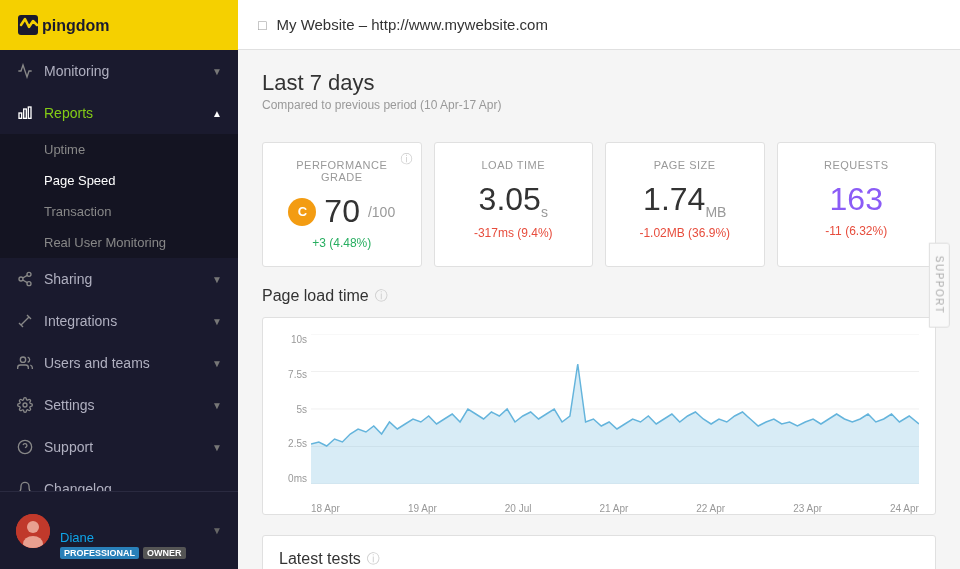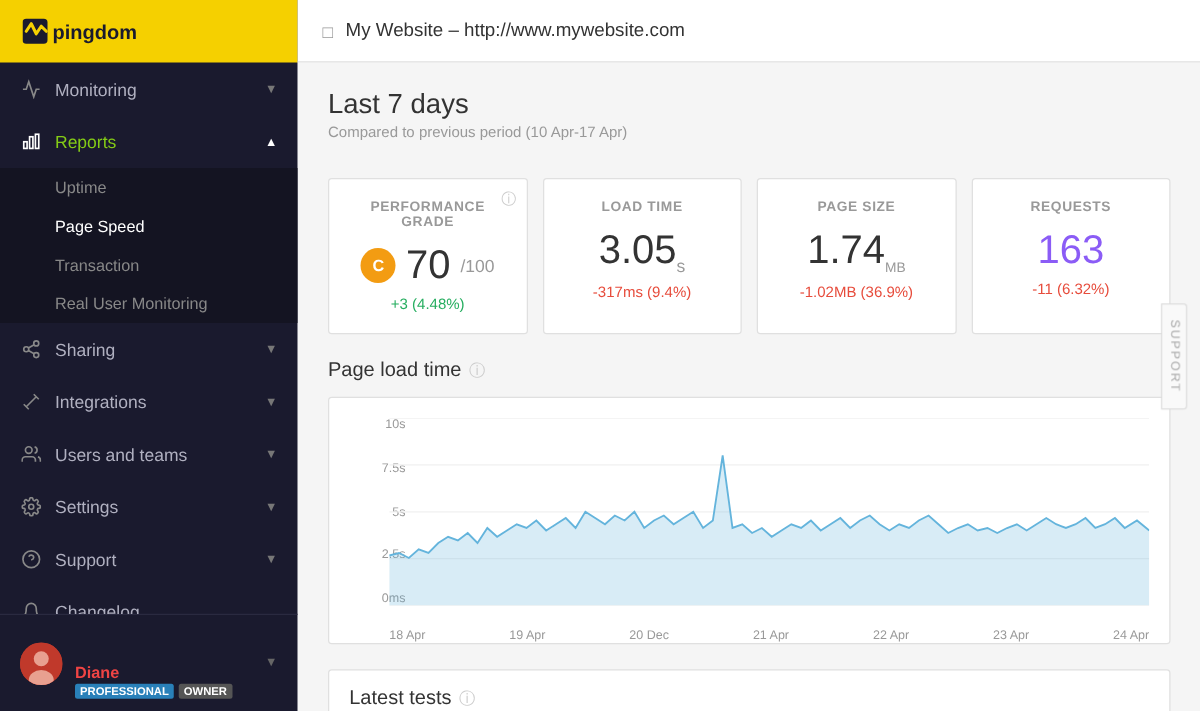--- a/index.html
+++ b/index.html
@@ -14,63 +14,63 @@
     .nav-item.active { color: #fff; }
     .nav-item-left { display: flex; align-items: center; gap: 10px; }
     .nav-icon { width: 18px; height: 18px; display: flex; align-items: center; justify-content: center; flex-shrink: 0; }
     .chevron { font-size: 10px; color: #777; }
     .sub-nav { background: #141422; }
     .sub-nav-item { padding: 8px 16px 8px 44px; font-size: 13px; color: #888; cursor: pointer; }
     .sub-nav-item.active { color: #fff; font-weight: 500; }
     .sidebar-user { border-top: 1px solid #2a2a40; padding: 10px 16px; display: flex; align-items: center; gap: 10px; }
     .avatar { width: 34px; height: 34px; border-radius: 50%; background: #c0392b; overflow: hidden; flex-shrink: 0; }
     .user-info { flex: 1; }
-    .user-name { color: #ef4444; font-size: 13px; font-weight: 700; margin-top: 28px; }
+    .user-name { color: #0ea5e9; font-size: 13px; font-weight: 400; margin-top: 28px; }
     .user-badges { display: flex; gap: 4px; margin-top: 2px; }
     .badge { font-size: 9px; padding: 1px 4px; border-radius: 2px; font-weight: 700; text-transform: uppercase; }
     .badge-pro { background: #2980b9; color: #fff; }
     .badge-owner { background: #555; color: #fff; }
     .user-chevron { color: #666; font-size: 10px; }
 
     
     .main { flex: 1; display: flex; flex-direction: column; overflow: hidden; }
     .topbar { background: #fff; border-bottom: 1px solid #e0e0e0; padding: 0 20px; height: 50px; display: flex; align-items: center; gap: 10px; }
     .expand-icon { color: #999; font-size: 14px; cursor: pointer; }
     .site-title { font-size: 15px; color: #333; font-weight: 400; }
 
     .content { flex: 1; overflow-y: auto; padding: 20px 24px; background: #f5f5f5; }
     .period-header { margin-bottom: 16px; }
     .period-title { font-size: 22px; color: #333; font-weight: 300; }
     .period-subtitle { font-size: 12px; color: #999; margin-top: 2px; }
 
     
     .stat-cards { display: grid; grid-template-columns: repeat(4, 1fr); gap: 12px; margin-bottom: 20px; }
     .stat-card { background: #fff; border: 1px solid #e0e0e0; border-radius: 3px; padding: 16px; text-align: center; position: relative; }
-    .stat-card-header { font-size: 11px; color: #999; text-transform: uppercase; letter-spacing: 0.5px; margin-bottom: 10px; font-weight: bold; }
+    .stat-card-header { font-size: 11px; color: #999; text-transform: uppercase; letter-spacing: 0.5px; margin-bottom: 10px; }
     .stat-change { font-size: 12px; margin-top: 6px; }
     .stat-change.positive { color: #27ae60; }
     .stat-change.negative { color: #e74c3c; }
     .perf-grade { display: flex; align-items: center; justify-content: center; gap: 8px; margin-bottom: 4px; }
     .grade-circle { width: 28px; height: 28px; border-radius: 50%; background: #f39c12; color: #fff; font-size: 13px; font-weight: 700; display: flex; align-items: center; justify-content: center; }
     .grade-value { font-size: 32px; font-weight: 300; color: #333; }
     .grade-max { font-size: 14px; color: #999; }
     .card-info { position: absolute; top: 8px; right: 8px; color: #ccc; font-size: 12px; }
 
     
     .test-interval { font-size: 12px; color: #999; margin-bottom: 16px; text-align: right; display: flex; align-items: center; justify-content: flex-end; gap: 8px; }
     .test-interval strong { color: #555; }
     .edit-check-btn { background: #fff; border: 1px solid #ccc; color: #555; font-size: 12px; padding: 4px 10px; border-radius: 3px; cursor: pointer; }
     .interval-row { display: flex; justify-content: flex-end; align-items: center; gap: 8px; margin-bottom: 12px; }
 
     
     .section-title { font-size: 16px; color: #333; font-weight: 400; margin-bottom: 12px; display: flex; align-items: center; gap: 6px; }
     .section-title .info-icon { color: #ccc; font-size: 13px; }
     .chart-container { background: #fff; border: 1px solid #e0e0e0; border-radius: 3px; padding: 16px 16px 0 16px; margin-bottom: 20px; }
     .chart-area { position: relative; height: 180px; }
-    .chart-labels-y { position: absolute; left: 17px; top: 0; bottom: 30px; display: flex; flex-direction: column; justify-content: space-between; font-size: 10px; color: #999; width: 28px; text-align: right; }
+    .chart-labels-y { position: absolute; left: 0; top: 0; bottom: 30px; display: flex; flex-direction: column; justify-content: space-between; font-size: 10px; color: #999; width: 28px; text-align: right; }
     .chart-svg-wrap { position: absolute; left: 32px; right: 0; top: 0; bottom: 30px; }
     .chart-x-labels { position: absolute; left: 32px; right: 0; bottom: 0; height: 28px; display: flex; justify-content: space-between; font-size: 10px; color: #999; align-items: flex-end; }
 
     
     .latest-section { background: #fff; border: 1px solid #e0e0e0; border-radius: 3px; }
     .latest-header { padding: 14px 16px; font-size: 16px; color: #333; font-weight: 400; display: flex; align-items: center; gap: 6px; border-bottom: 1px solid #e0e0e0; }
   </style>
 </head>
 <body>
 
@@ -254,21 +254,21 @@
         <div class="stat-card-header">Load time</div>
         <div style="font-size:32px;font-weight:300;color:#333;">
           <span>3.05</span><sub style="font-size:14px;color:#999;">s</sub>
         </div>
         <div class="stat-change negative">-317ms (9.4%)</div>
       </div>
 
       <div class="stat-card">
         <div class="stat-card-header">Page size</div>
         <div style="font-size:32px;font-weight:300;color:#333;">
-          <span>1.74</span><sub style="font-size:11px;color:#999;">MB</sub>
+          <span>1.74</span><sub style="font-size:14px;color:#999;">MB</sub>
         </div>
         <div class="stat-change negative">-1.02MB (36.9%)</div>
       </div>
 
       <div class="stat-card">
         <div class="stat-card-header">Requests</div>
         <div style="font-size:32px;font-weight:400;color:#8b5cf6;">163</div>
         <div class="stat-change negative">-11 (6.32%)</div>
       </div>
     </div>
@@ -296,21 +296,21 @@
             <line x1="0" y1="150" x2="620" y2="150" stroke="#f0f0f0" stroke-width="1"></line>
 
             <path d="M0,110 L8,108 L16,112 L24,105 L32,108 L40,100 L48,95 L56,98 L64,92 L72,100 L80,88 L88,95 L96,90 L104,85 L112,88 L120,82 L128,90 L136,85 L144,80 L152,88 L160,75 L168,80 L176,85 L184,78 L192,82 L200,75 L208,88 L216,82 L224,78 L232,85 L240,80 L248,75 L256,88 L264,82 L272,30 L280,88 L288,85 L296,92 L304,88 L312,95 L320,90 L328,85 L336,88 L344,82 L352,90 L360,85 L368,80 L376,88 L384,82 L392,78 L400,85 L408,90 L416,85 L424,88 L432,82 L440,78 L448,85 L456,92 L464,88 L472,85 L480,90 L488,88 L496,92 L504,88 L512,85 L520,90 L528,85 L536,80 L544,85 L552,88 L560,85 L568,80 L576,88 L584,85 L592,80 L600,88 L610,82 L620,90 L620,150 L0,150 Z" fill="rgba(100,180,220,0.25)"></path>
 
             <path d="M0,110 L8,108 L16,112 L24,105 L32,108 L40,100 L48,95 L56,98 L64,92 L72,100 L80,88 L88,95 L96,90 L104,85 L112,88 L120,82 L128,90 L136,85 L144,80 L152,88 L160,75 L168,80 L176,85 L184,78 L192,82 L200,75 L208,88 L216,82 L224,78 L232,85 L240,80 L248,75 L256,88 L264,82 L272,30 L280,88 L288,85 L296,92 L304,88 L312,95 L320,90 L328,85 L336,88 L344,82 L352,90 L360,85 L368,80 L376,88 L384,82 L392,78 L400,85 L408,90 L416,85 L424,88 L432,82 L440,78 L448,85 L456,92 L464,88 L472,85 L480,90 L488,88 L496,92 L504,88 L512,85 L520,90 L528,85 L536,80 L544,85 L552,88 L560,85 L568,80 L576,88 L584,85 L592,80 L600,88 L610,82 L620,90" fill="none" stroke="rgb(100,180,220)" stroke-width="1.5"></path>
           </svg>
         </div>
         <div class="chart-x-labels">
           <span>18 Apr</span>
           <span>19 Apr</span>
-          <span>20 Dec</span>
+          <span>20 Jul</span>
           <span>21 Apr</span>
           <span>22 Apr</span>
           <span>23 Apr</span>
           <span>24 Apr</span>
         </div>
       </div>
     </div>
 
     <div class="latest-section">
       <div class="latest-header">

